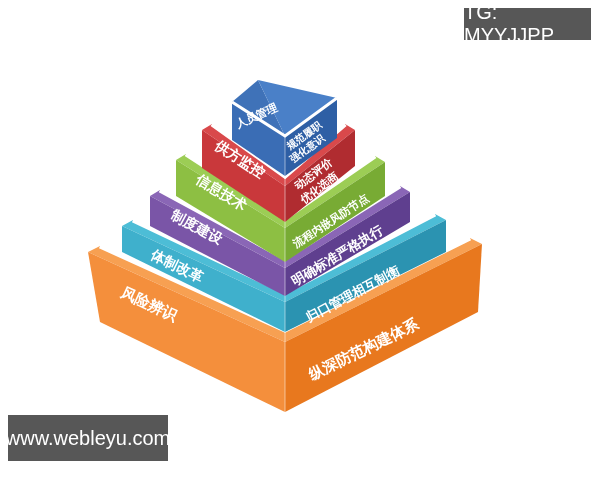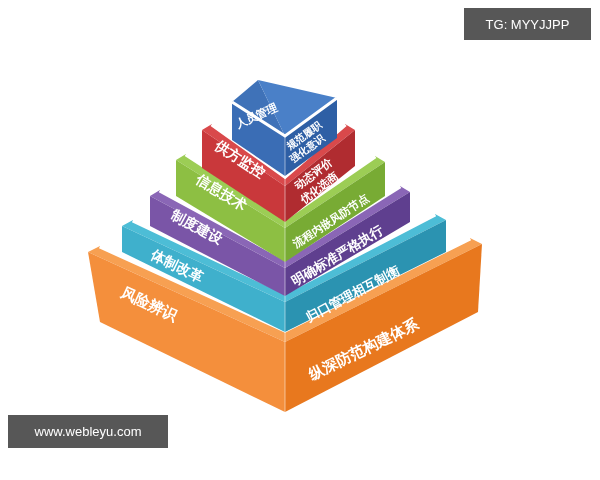--- a/index.html
+++ b/index.html
@@ -1,21 +1,21 @@
 <!DOCTYPE html>
 <html><head>
 <meta charset="utf-8">
 <style>
   html,body{margin:0;padding:0;background:#ffffff;}
   body{width:600px;height:480px;position:relative;overflow:hidden;font-family:"DejaVu Sans",sans-serif;}
   #pyramid{position:absolute;left:0;top:0;width:600px;height:480px;}
   .lbl{font-family:"DejaVu Sans",sans-serif;font-weight:bold;fill:#ffffff;}
-  .badge{position:absolute;background:#575757;color:#ffffff;font-family:"Liberation Sans",sans-serif;font-size:13px;display:flex;align-items:center;justify-content:center;}
+  .badge{position:absolute;background:#575757;color:#ffffff;font-family:"Liberation Sans",sans-serif;font-size:20px;display:flex;align-items:center;justify-content:center;}
   #tg-badge{left:464px;top:8px;width:127px;height:32px;}
-  #site-badge{left:8px;top:415px;width:160px;height:33px;}
+  #site-badge{left:8px;top:415px;width:160px;height:46px;}
 </style>
 </head>
 <body>
 
 <svg id="pyramid" viewBox="0 0 600 480" xmlns="http://www.w3.org/2000/svg">
 
   <g>
     <polygon points="88,252 100,246 285,330 470,238 482,244 285,342" fill="#f7a052"></polygon>
     <polygon points="88,252 285,342 285,412 100,322" fill="#f48f3c"></polygon>
     <polygon points="285,342 482,244 478,312 285,412" fill="#e8781e"></polygon>

